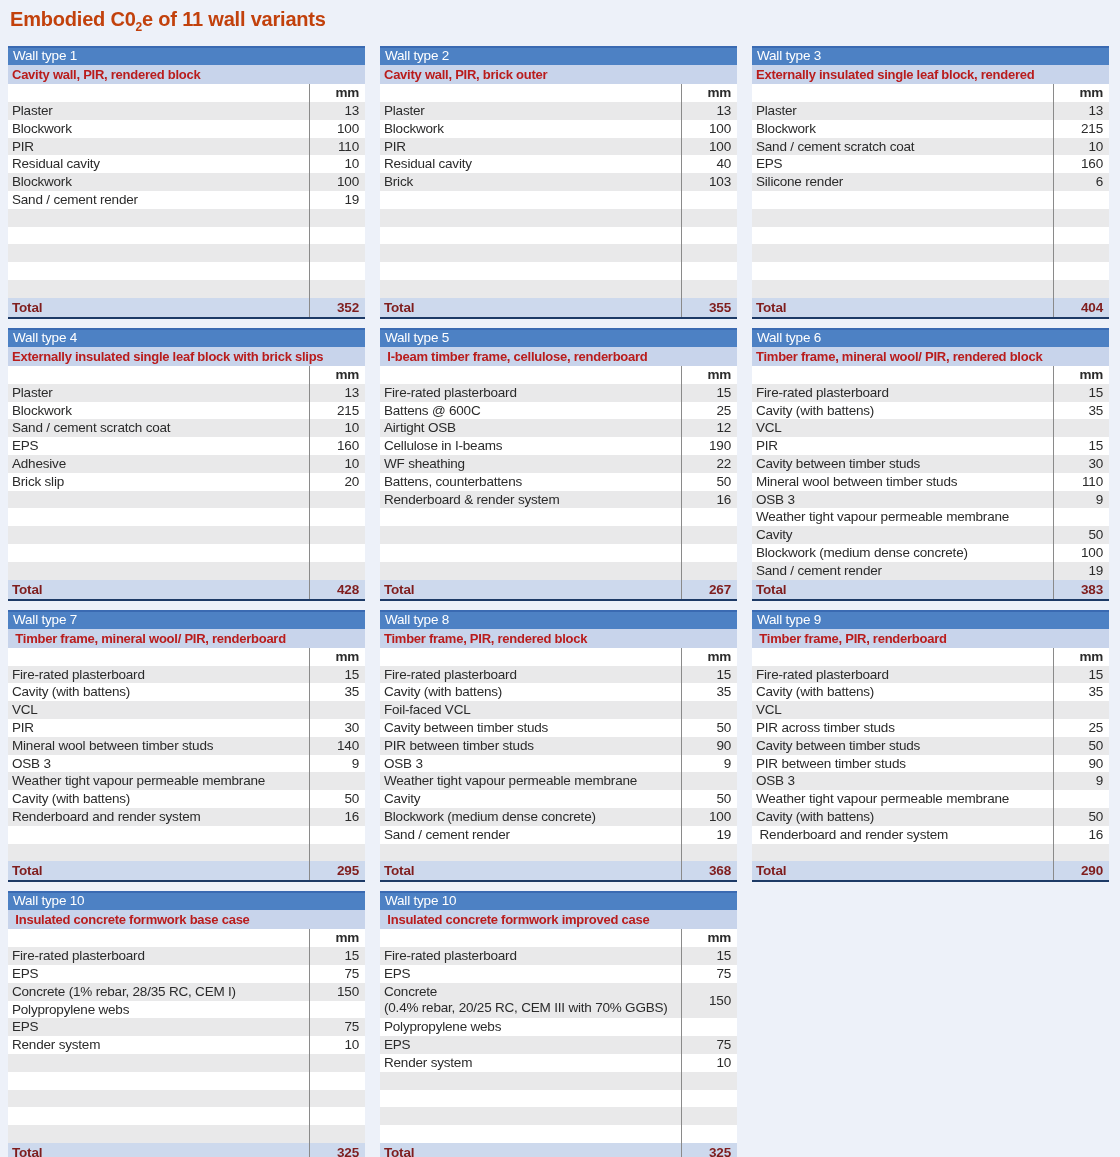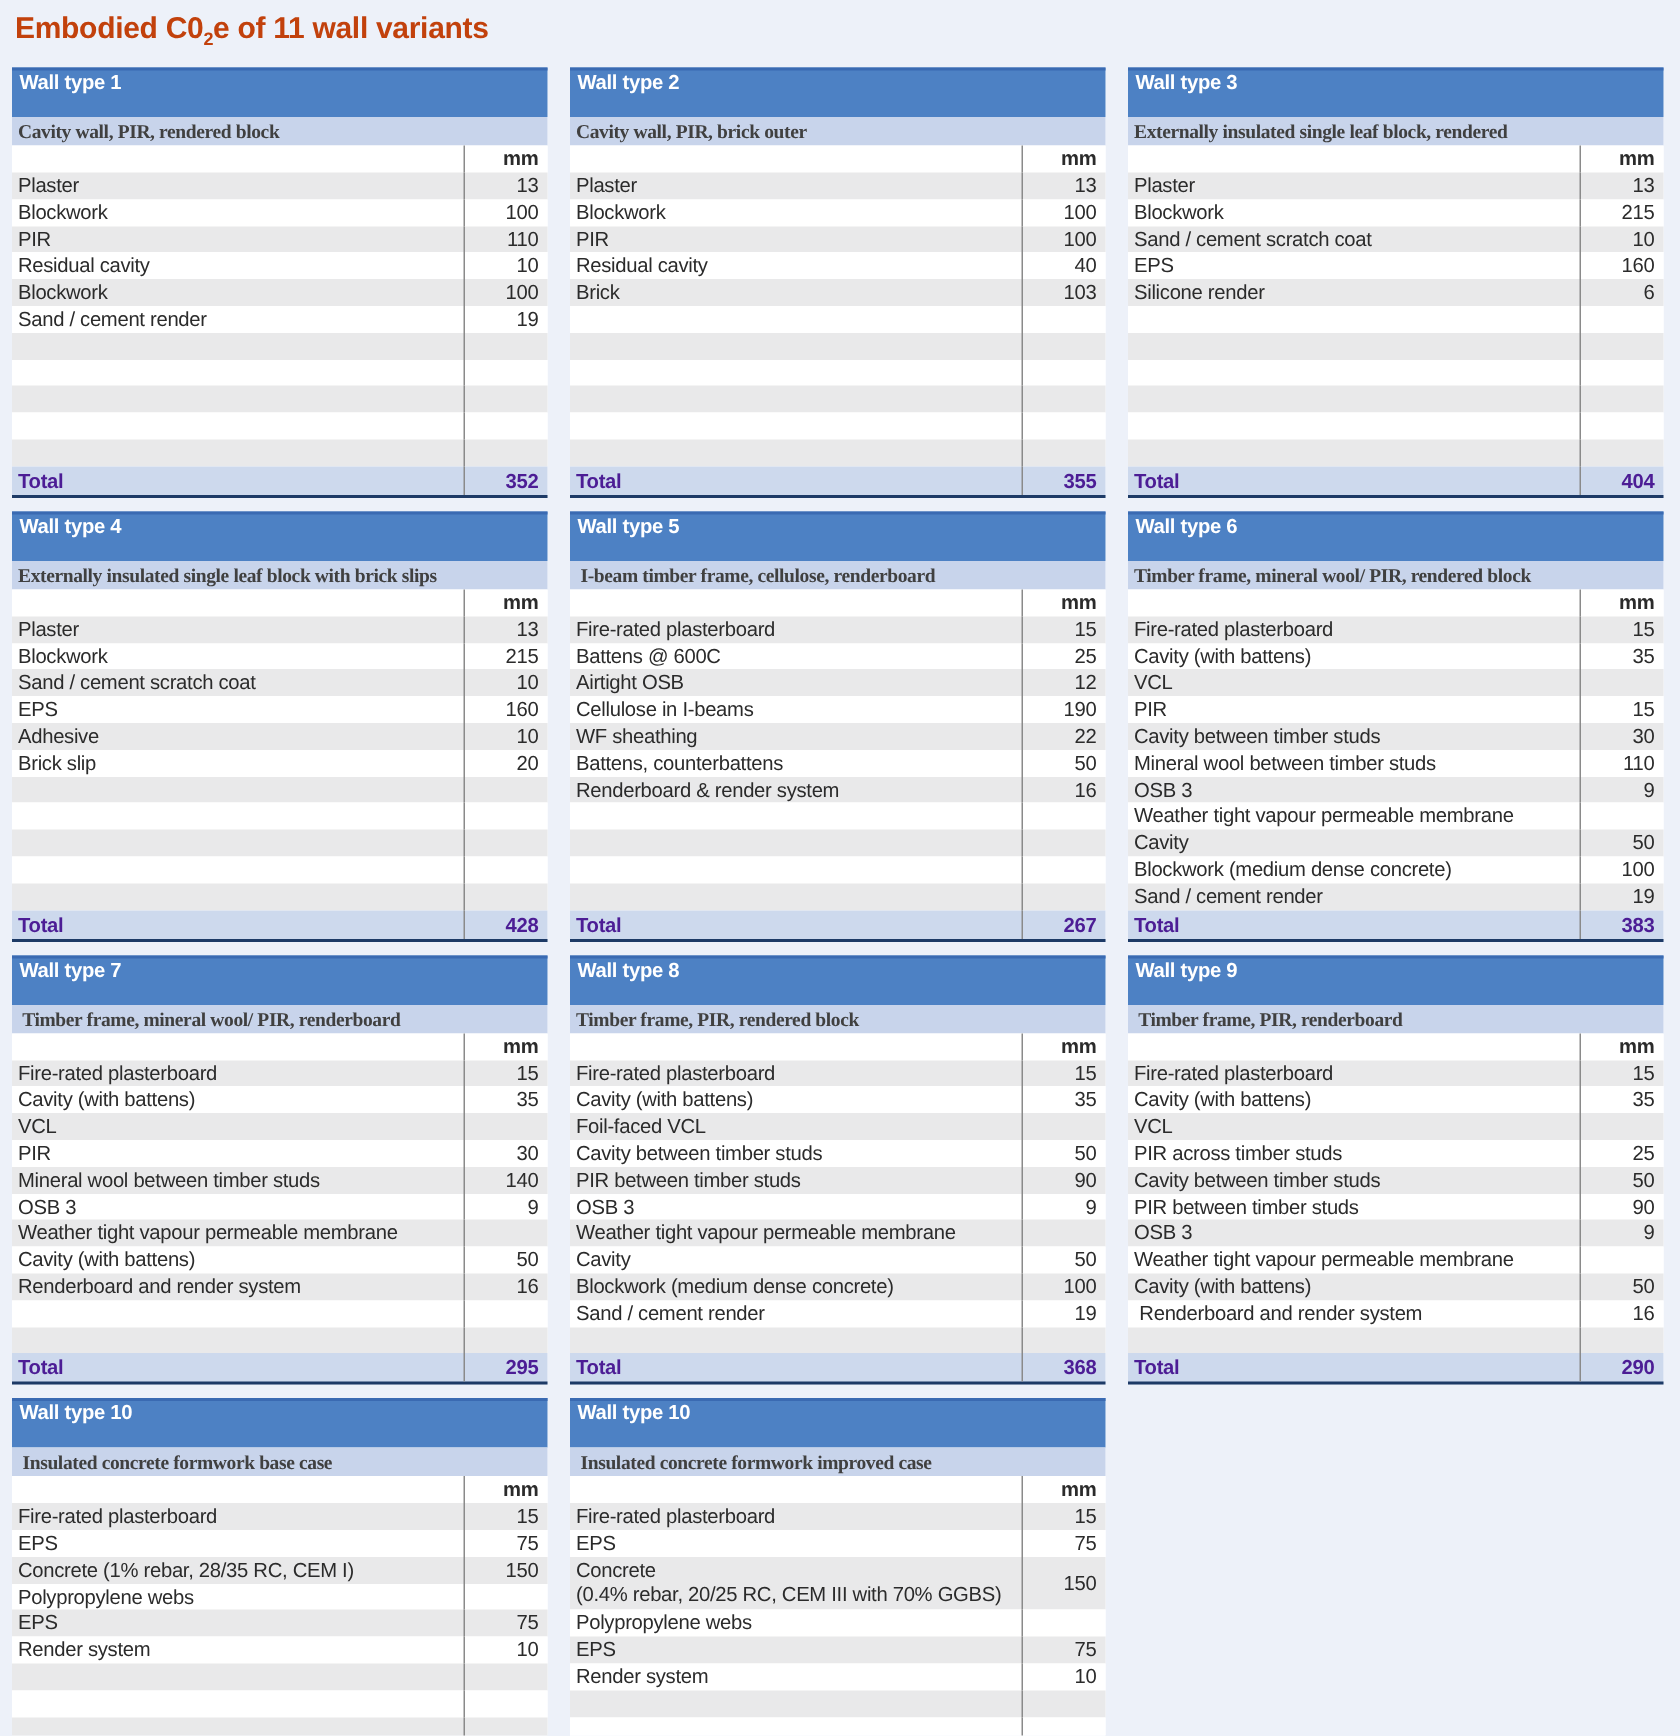--- a/index.html
+++ b/index.html
@@ -16,47 +16,47 @@
   }
   .title sub{font-size:12px;font-weight:bold;}
   .grid{
     display:grid;
     grid-template-columns:repeat(3,357px);
     column-gap:15px;row-gap:9px;
     align-items:start;
   }
   .card{width:357px;background:#ffffff;}
   .card-header{
-    height:33px;line-height:16px;box-sizing:border-box;
+    height:19px;line-height:16px;box-sizing:border-box;
     background:#4d81c4;border-top:2px solid #3a6ab2;
-    color:#ffffff;font-weight:bold;font-size:13.5px;
+    color:#ffffff;font-weight:normal;font-size:13.5px;
     padding-left:5px;letter-spacing:-0.2px;white-space:pre;overflow:hidden;
   }
   .card-subtitle{
     height:19px;line-height:19px;background:#c8d4eb;
-    color:#404040;font-weight:bold;font-size:13px;
-    padding-left:4px;letter-spacing:-0.25px;white-space:pre;overflow:hidden;font-family:Liberation Serif, serif;
+    color:#b91c1c;font-weight:bold;font-size:13px;
+    padding-left:4px;letter-spacing:-0.25px;white-space:pre;overflow:hidden;
   }
   .flexrow{display:flex;}
   .name{flex:1;min-width:0;padding-left:4px;letter-spacing:-0.2px;white-space:pre-wrap;overflow:hidden;}
   .val{
     width:56px;box-sizing:border-box;flex:0 0 56px;
     border-left:1px solid #8a8a8a;
     text-align:right;padding-right:6px;letter-spacing:-0.2px;
   }
   .mm-row{height:18px;line-height:18px;background:#ffffff;font-size:13.5px;}
   .mm-row .val{font-weight:bold;padding-left:12px;}
   .row{height:17.8px;line-height:17.8px;font-size:13.5px;background:#ffffff;}
   .row.alt{background:#e9e9ea;}
   .row.tall{height:35.6px;}
   .row.tall .name{line-height:16.6px;padding-top:1px;box-sizing:border-box;}
   .row.tall .val{display:flex;align-items:center;justify-content:flex-end;}
   .total-row{
     height:19px;line-height:19px;background:#cdd9ed;
-    font-weight:bold;font-size:13.5px;color:#4c1d95;
+    font-weight:bold;font-size:13.5px;color:#7f1d1d;
     border-bottom:2.5px solid #1d3a66;
   }
 </style>
 </head>
 <body>
 
 <div class="page">
   <div class="title"><span>Embodied C0</span><sub>2</sub><span>e of 11 wall variants</span></div>
   <div class="grid">
   <div class="card">

